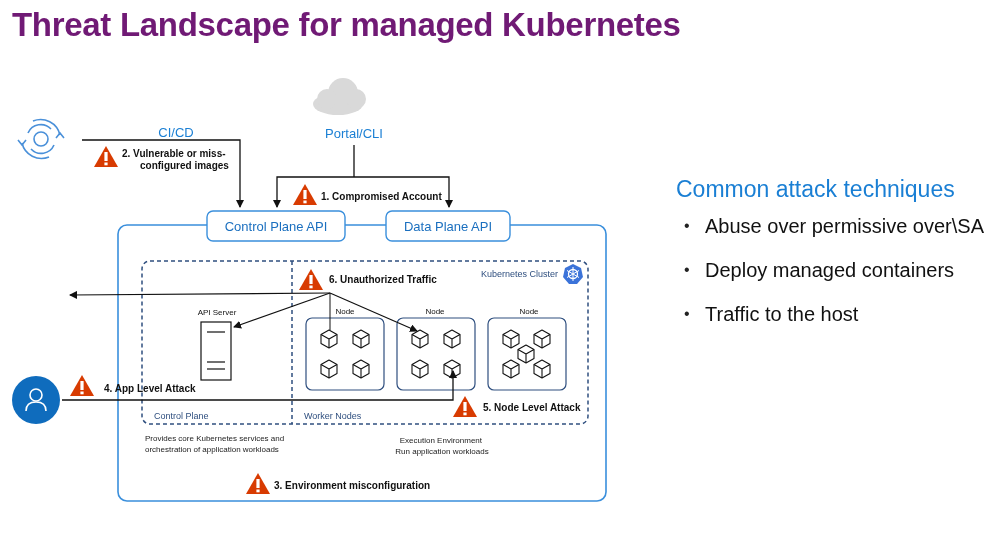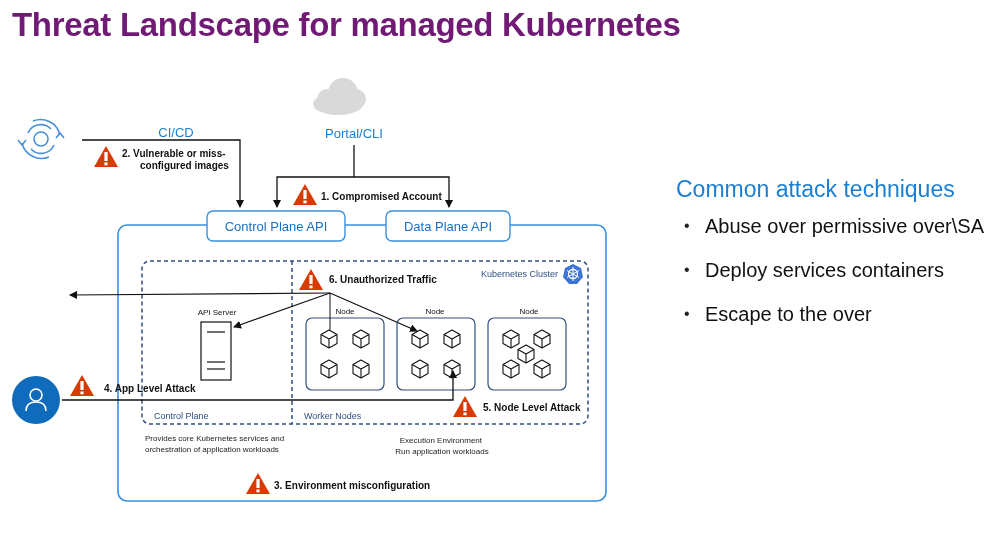--- a/index.html
+++ b/index.html
@@ -149,16 +149,16 @@
   <text class="lbl" x="483" y="411" font-size="10" font-weight="bold" fill="#111">5. Node Level Attack</text>
 
   <use href="#warn" x="258" y="484"></use>
   <text class="lbl" x="274" y="489" font-size="10" font-weight="bold" fill="#111">3. Environment misconfiguration</text>
 </svg>
 
 <div class="right-panel">
   <h2 class="rp-heading">Common attack techniques</h2>
   <ul class="rp-list">
     <li class="rp-item">Abuse over permissive over\SA</li>
-    <li class="rp-item">Deploy services containers</li>
-    <li class="rp-item">Escape to the over</li>
+    <li class="rp-item">Deploy managed containers</li>
+    <li class="rp-item">Traffic to the host</li>
   </ul>
 </div>
 
 </body></html>

